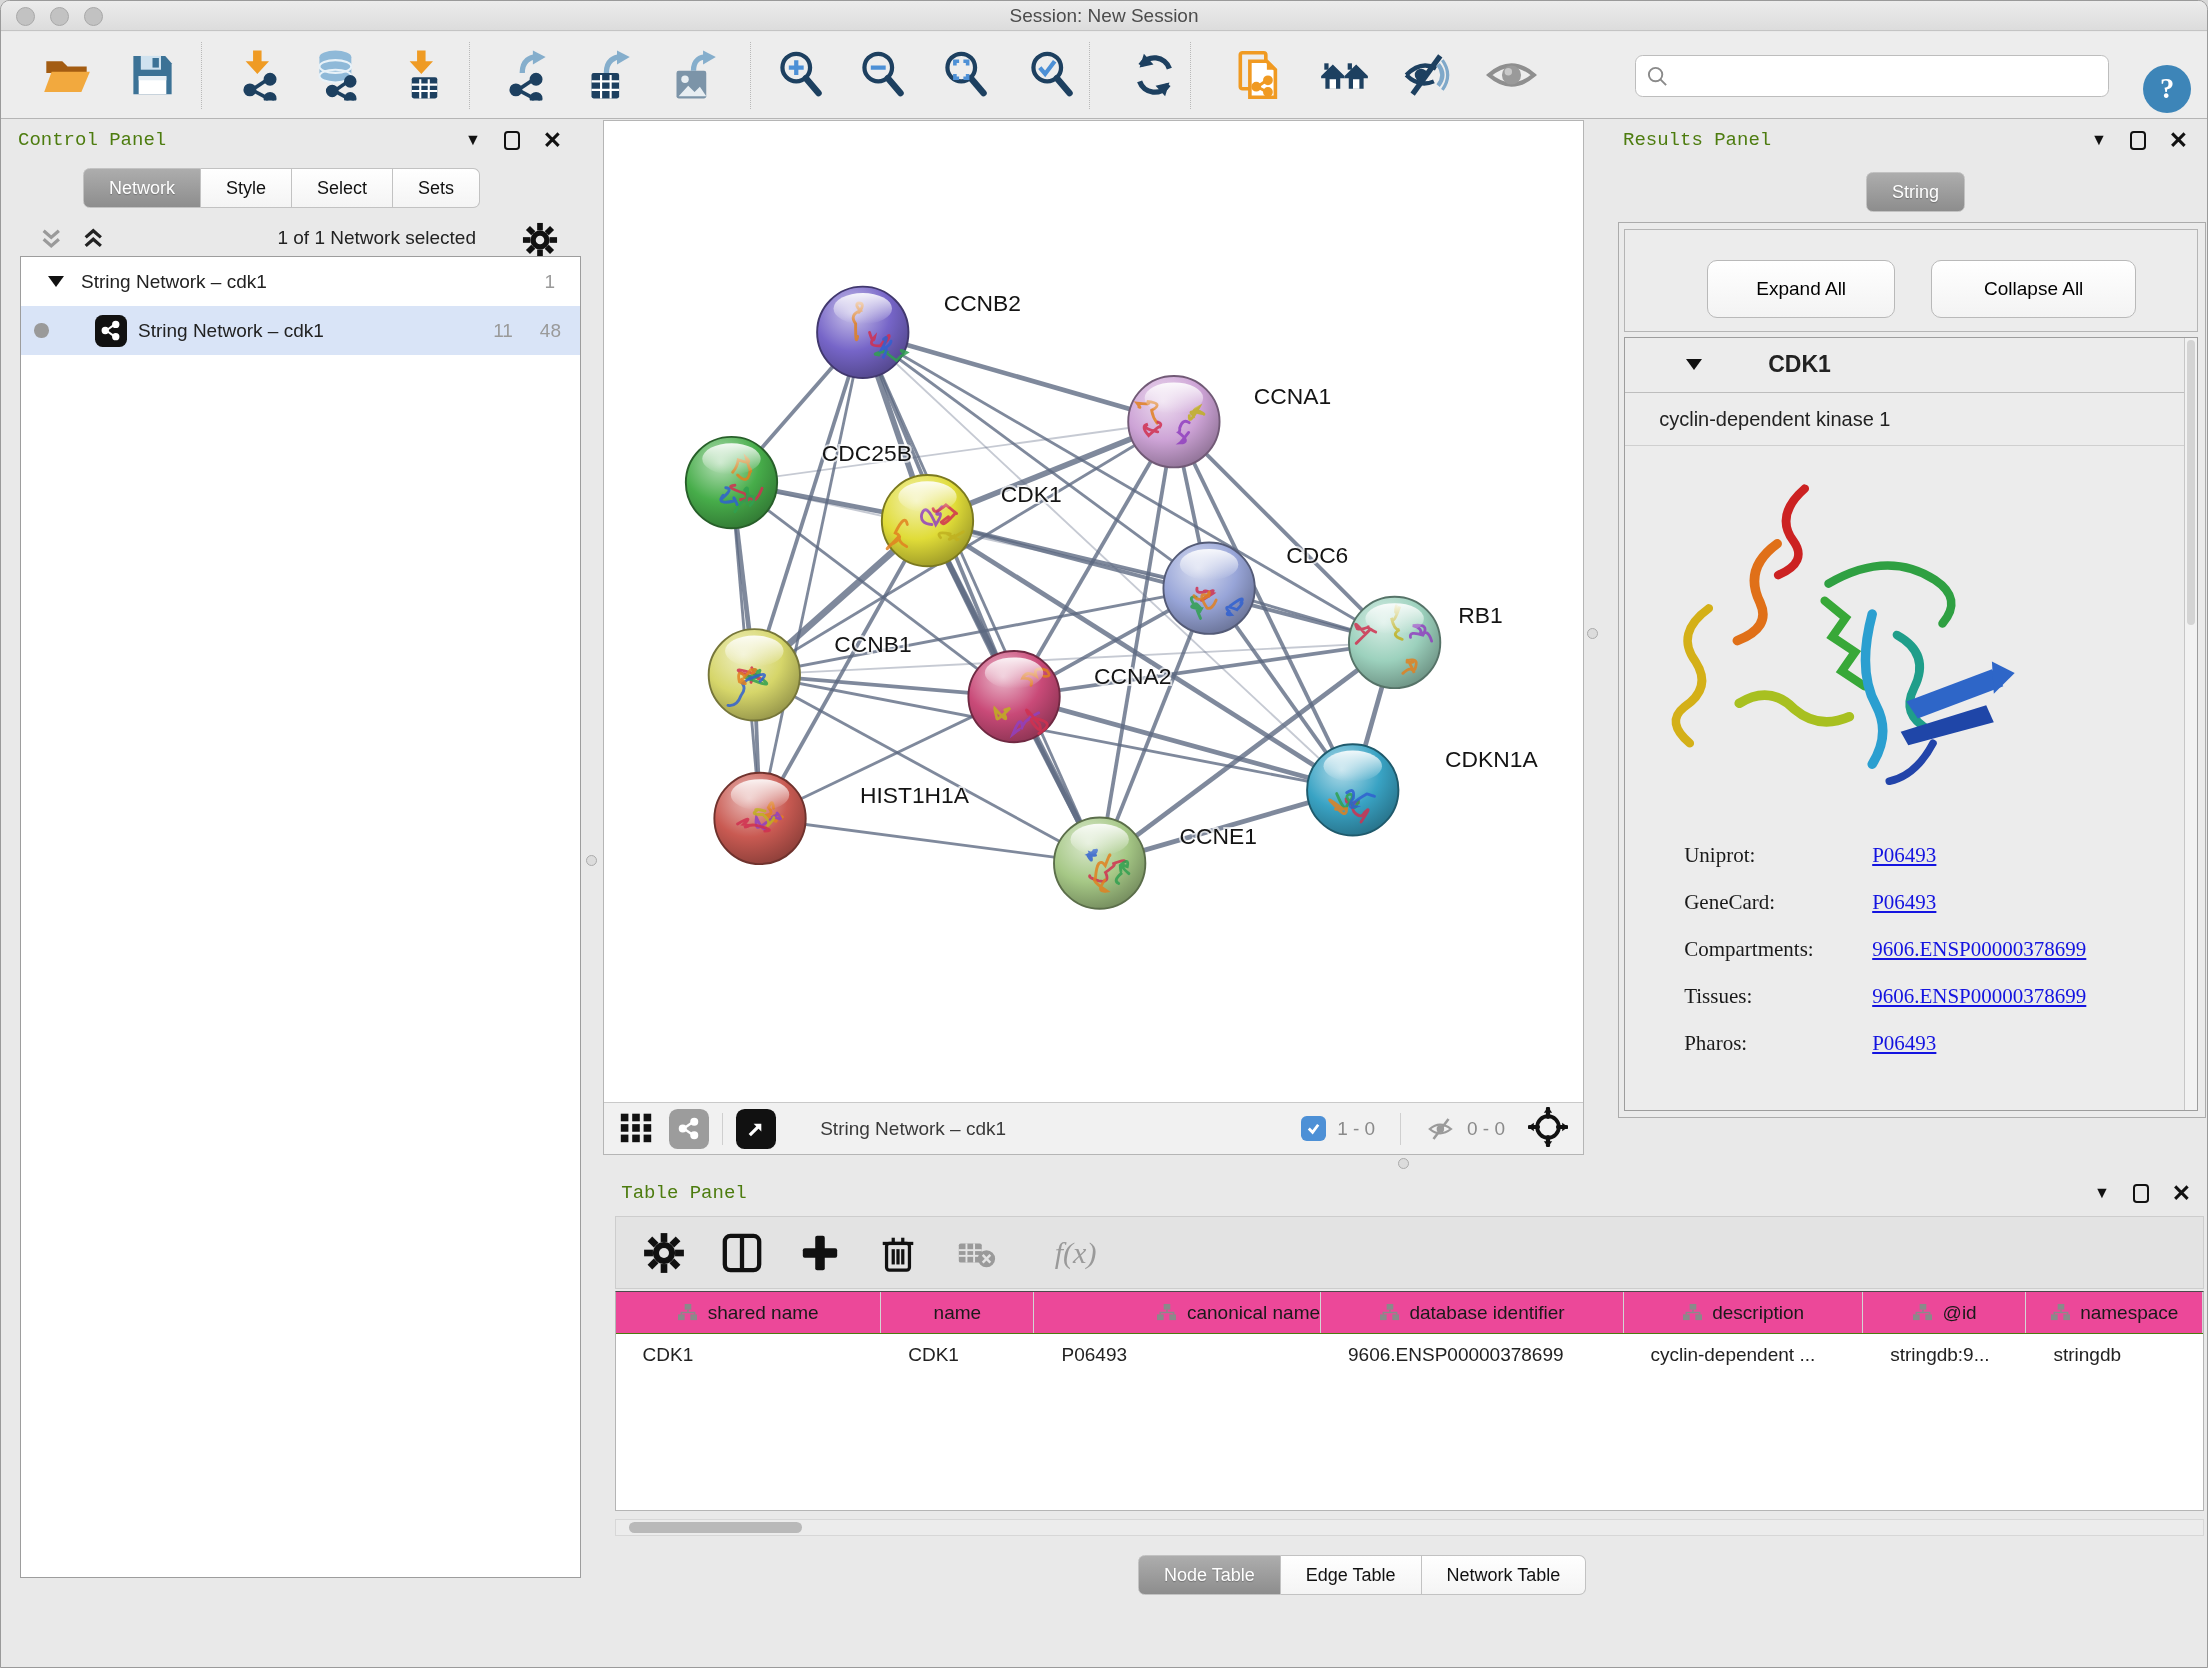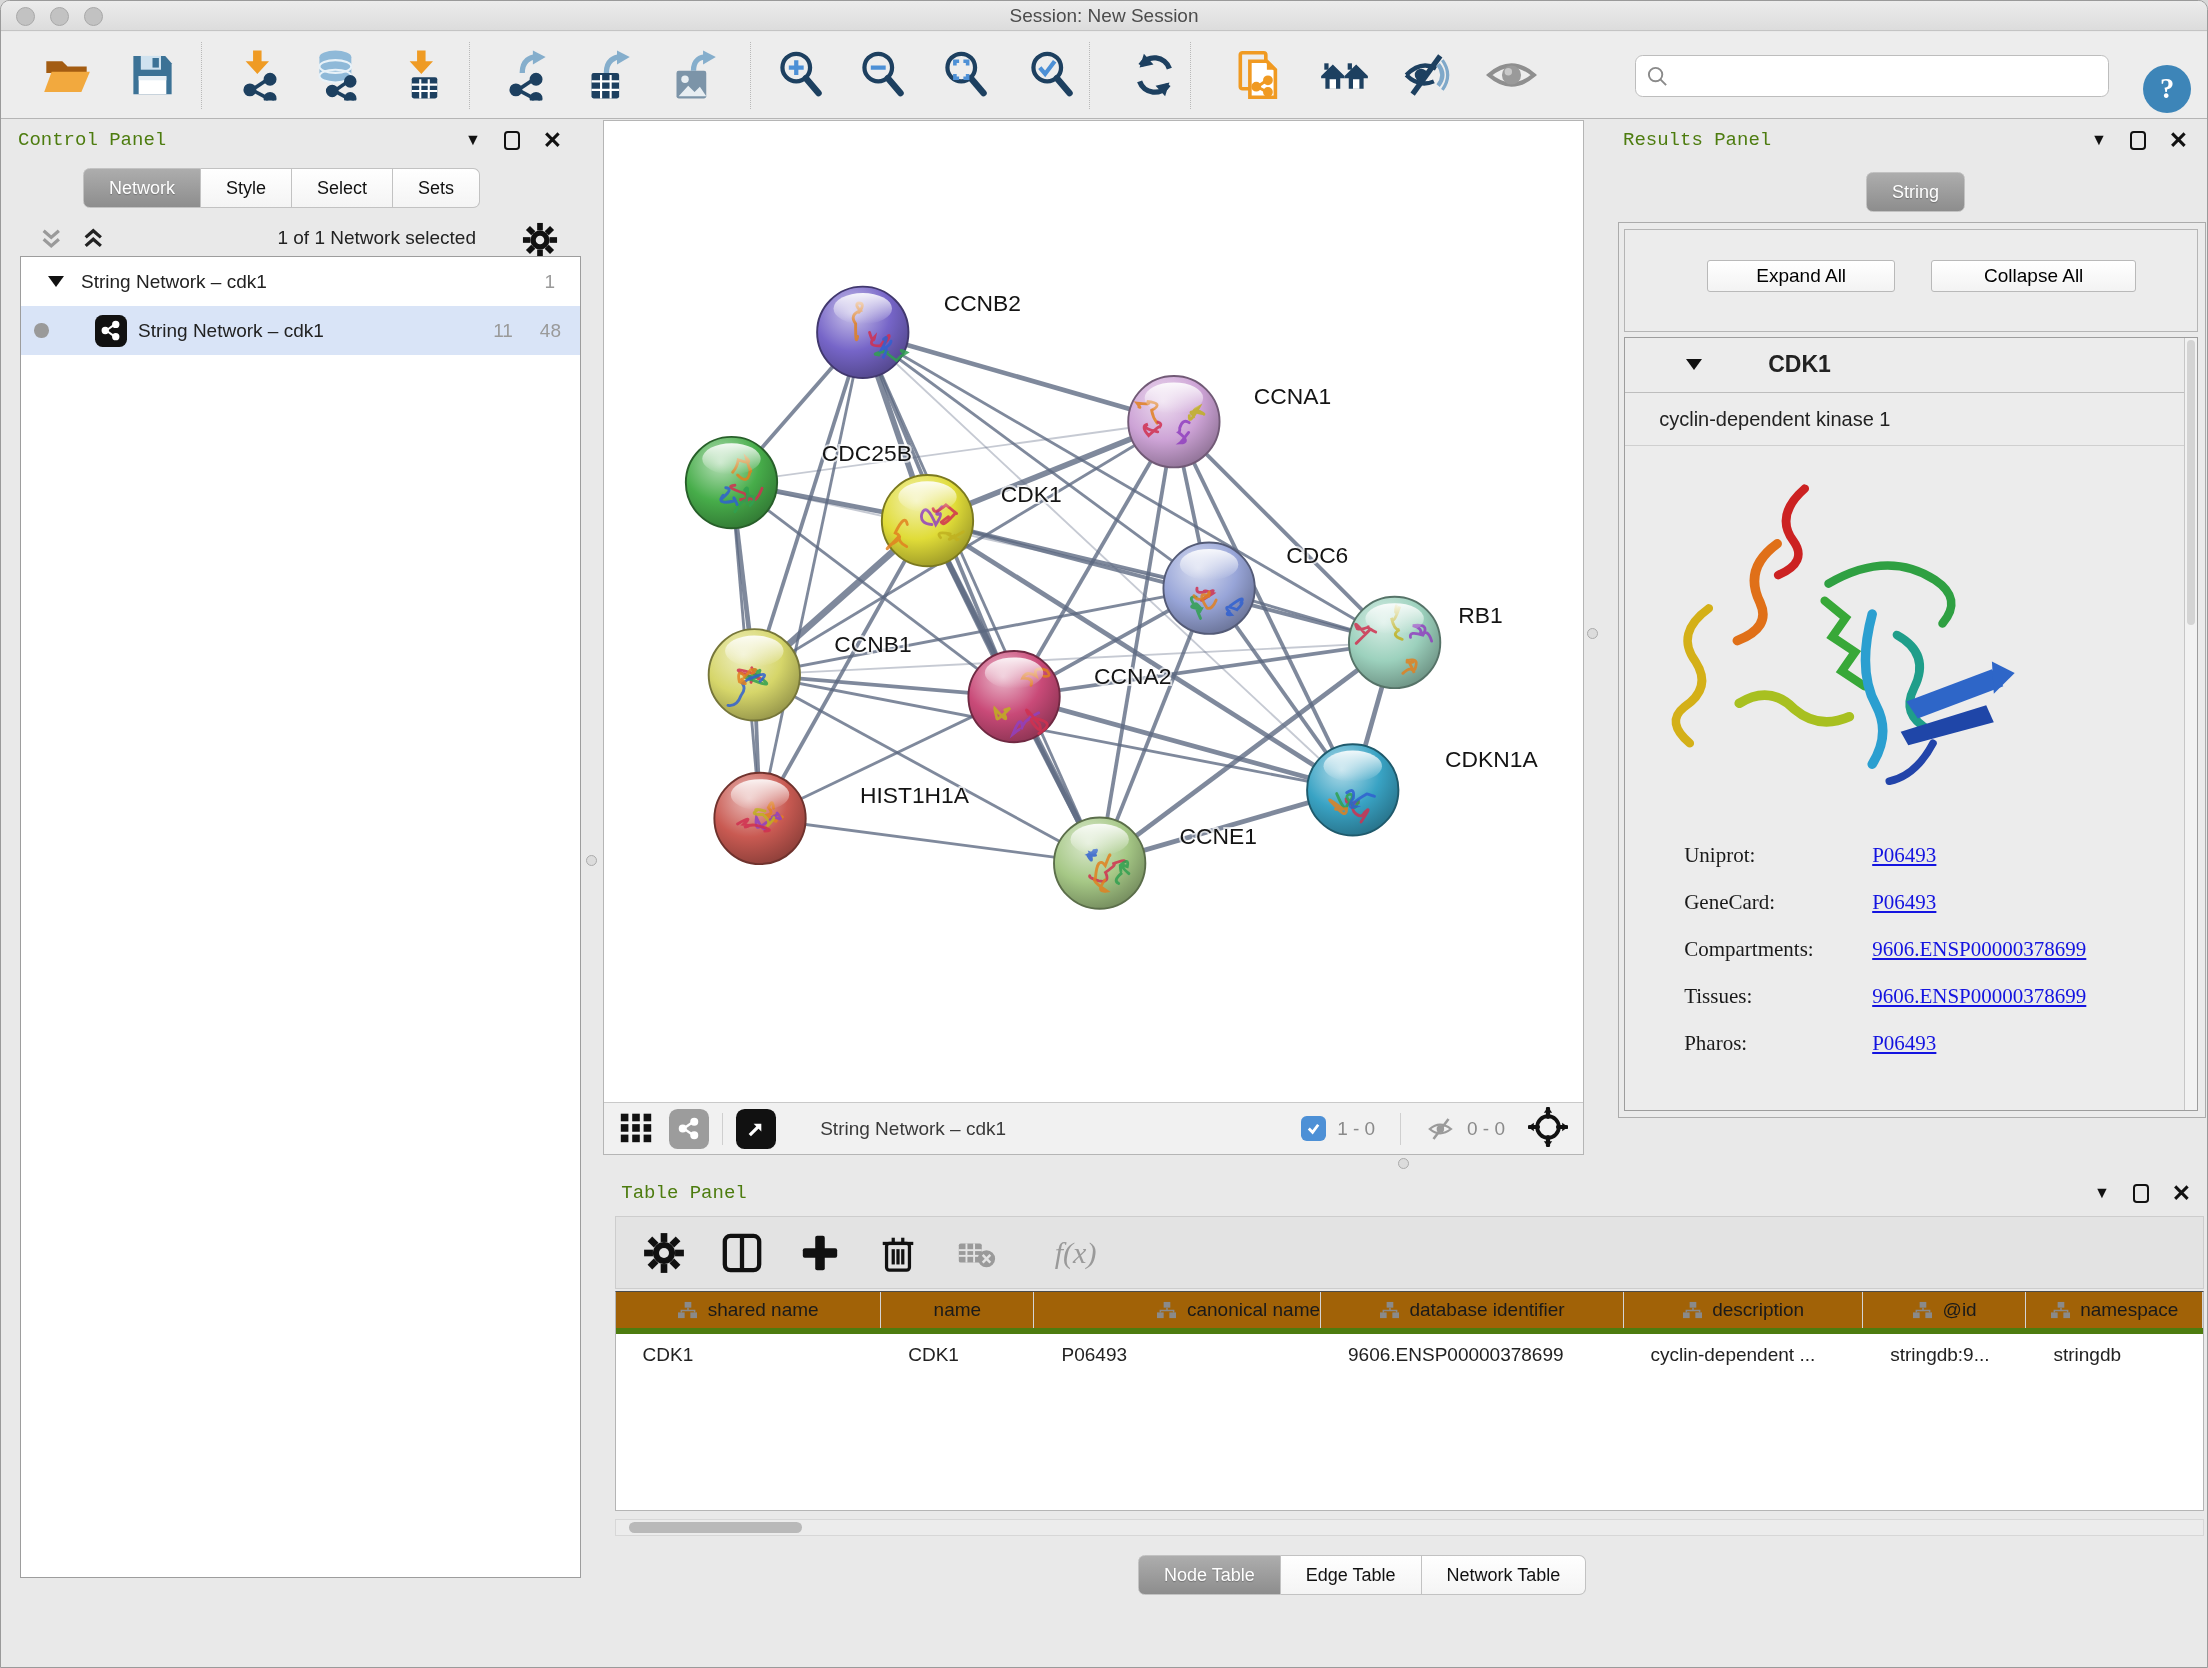--- a/index.html
+++ b/index.html
@@ -63,21 +63,21 @@
   .blkbtn{width:40px;height:40px;border-radius:8.6px;background:#111;display:inline-flex;
     align-items:center;justify-content:center;border:0;cursor:pointer;}
   .ckbox{width:25px;height:25px;border-radius:5.7px;background:#4d90d6;display:inline-flex;
     align-items:center;justify-content:center;}
   
   .rpanel{position:absolute;left:1607px;top:118px;width:601px;height:1061px;}
   .rbox{position:absolute;left:9.5px;top:103px;width:588px;height:896px;border:1px solid #ababab;
     background:#ebebeb;}
   .rbtns{position:absolute;left:5.7px;top:5.7px;width:574px;height:103px;border:1px solid #b5b5b5;
     background:#ececec;}
-  .rbtn{position:absolute;top:30px;height:32px;border:1px solid #b9b9b9;border-radius:3px;
+  .rbtn{position:absolute;top:30px;height:58px;border:1px solid #b9b9b9;border-radius:10px;
     background:linear-gradient(#ffffff,#f3f3f3);font-size:19px;cursor:pointer;}
   .rmain{position:absolute;left:5.7px;top:114px;width:574px;height:774px;border:1px solid #9d9d9d;
     background:#ececec;overflow:hidden;}
   .rhdr{position:absolute;left:0;top:0;width:100%;height:55px;border-bottom:1px solid #bdbdbd;}
   .rdesc{position:absolute;left:0;top:55px;width:100%;height:53px;border-bottom:1px solid #cfcfcf;
     font-size:20px;display:flex;align-items:center;padding-left:34px;}
   .xlinks{position:absolute;left:0;top:483px;width:100%;
     font-family:"Liberation Serif","DejaVu Serif",serif;}
   .xtitle{font-size:22px;font-weight:bold;padding-left:42px;}
   .xrow{display:flex;font-size:21px;padding-left:59px;margin-top:22px;}
@@ -87,21 +87,21 @@
     border-left:1px solid #c6c6c6;}
   .rthumb{position:absolute;left:1.9px;top:1.9px;width:8.6px;height:285px;background:#d4d4d4;border-radius:4.8px;}
   
   .tpanel{position:absolute;left:606px;top:1179px;width:1603px;height:426px;}
   .ttool{position:absolute;left:7.6px;top:36px;width:1589px;height:73px;background:#e3e3e3;
     border:1px solid #cdcdcd;display:flex;align-items:center;gap:36px;padding-left:27px;}
   .ttool .ibtn{background:none;border:0;padding:0;cursor:pointer;width:42px;height:42px;}
   .fx{font-family:"Liberation Serif",serif;font-style:italic;font-size:30px;color:#9a9a9a;}
   .tgrid{position:absolute;left:7.6px;top:111px;width:1589px;height:220px;background:#fff;
     border:1px solid #b5b5b5;border-top:1.9px solid #4a4a4a;}
-  .thead{display:flex;height:42px;background:#a16207;border-bottom:6px solid #4d7c0f;}
+  .thead{display:flex;height:42px;background:#ec4899;border-bottom:1px solid #4d7c0f;}
   .th{display:flex;align-items:center;justify-content:center;gap:9.5px;font-size:19px;color:#1a1a1a;
     border-right:1px solid #d4d4d4;overflow:hidden;white-space:nowrap;}
   .trdata{display:flex;height:42px;}
   .td{font-size:19px;display:flex;align-items:center;padding-left:27px;overflow:hidden;
     white-space:nowrap;}
   .hscroll{position:absolute;left:7.6px;top:339px;width:1589px;height:17px;background:#ececec;
     border:1px solid #d7d7d7;}
   .hthumb{position:absolute;left:13.3px;top:1.9px;width:173px;height:11.4px;background:#b9b9b9;border-radius:6.7px;}
   .ttabs{position:absolute;left:519px;top:375px;}
   

